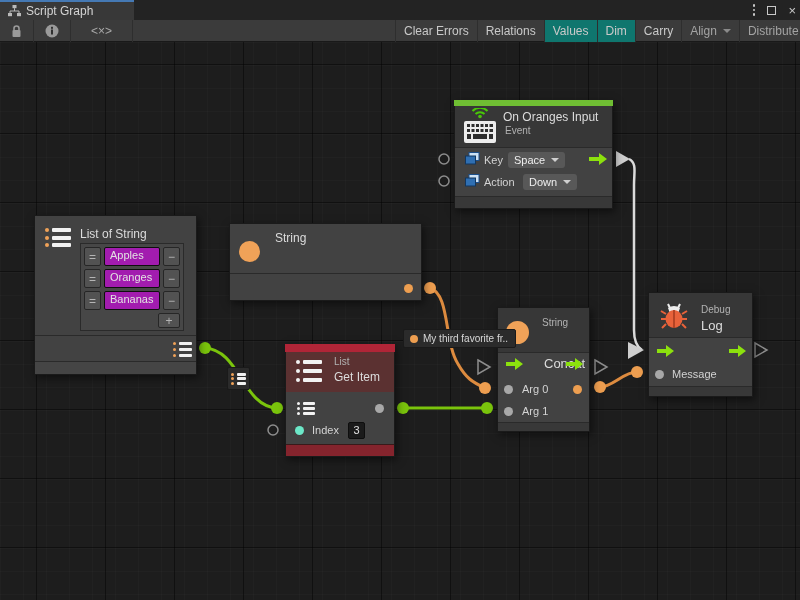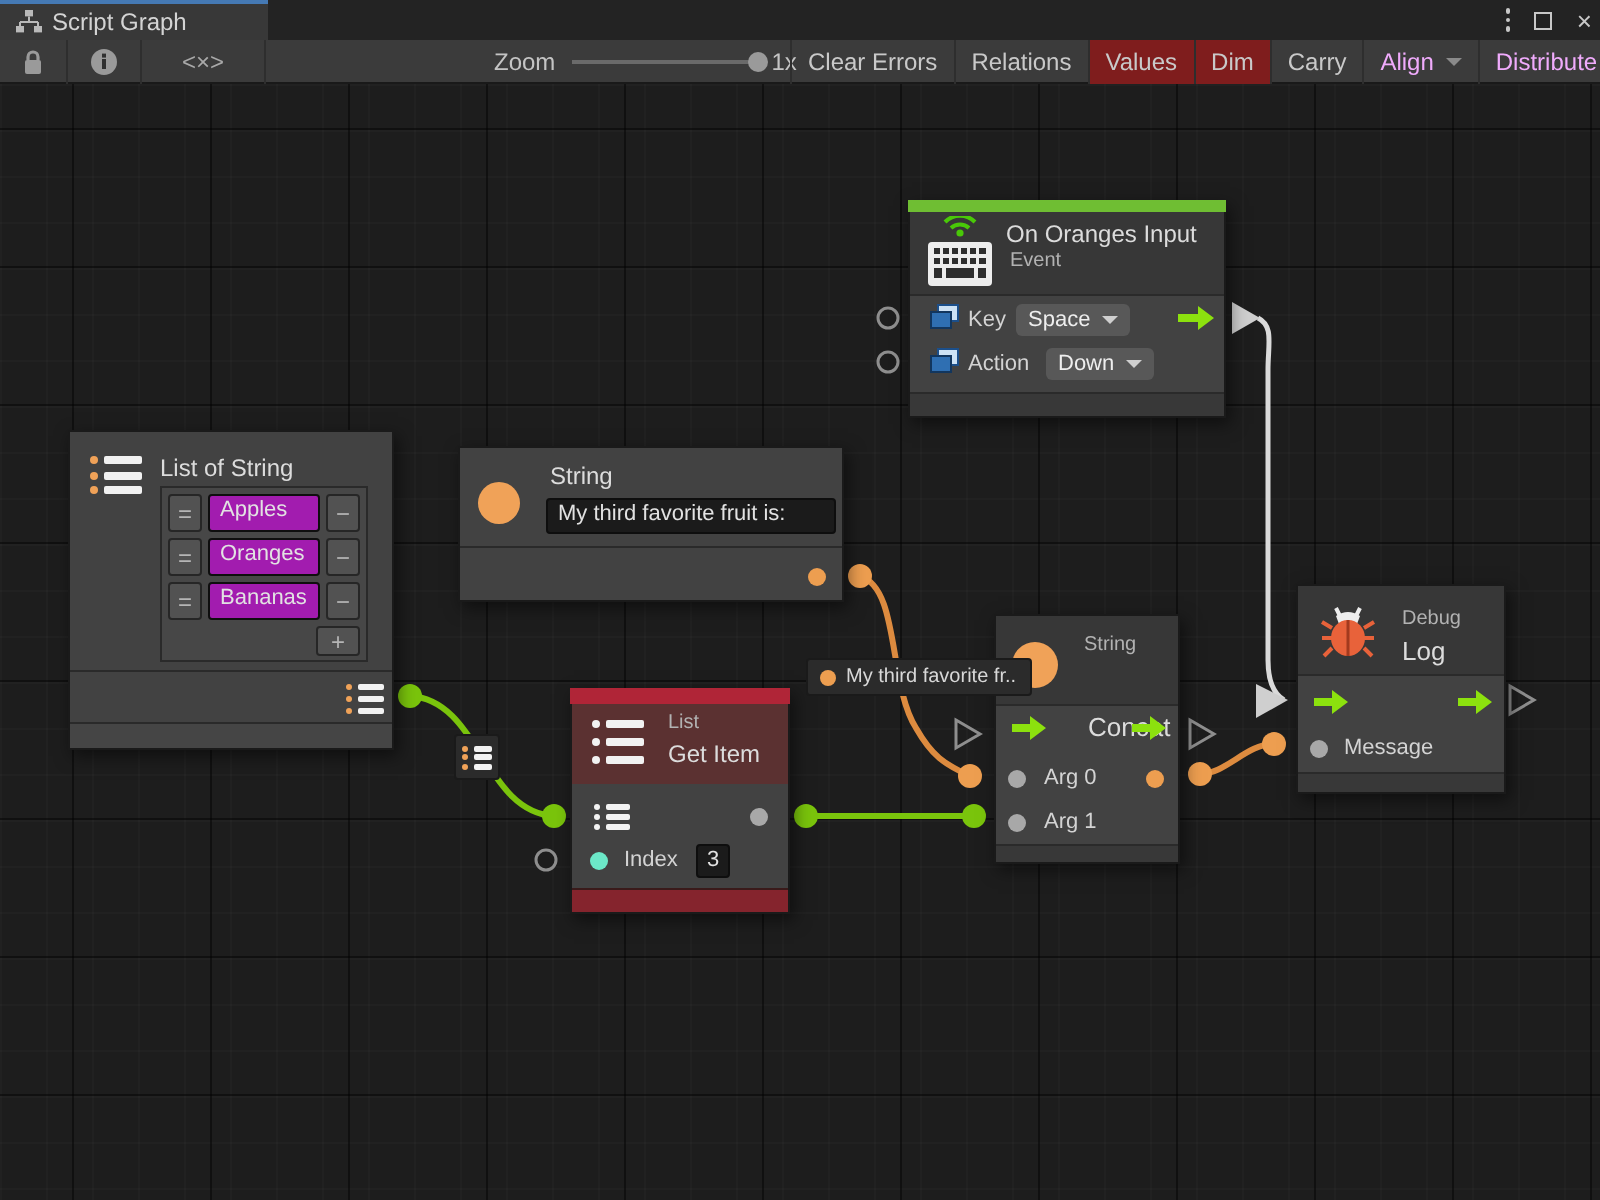--- a/index.html
+++ b/index.html
@@ -24,22 +24,22 @@
   .tb-left { position:absolute; left:0; top:0; height:22px; display:flex; align-items:center; }
   .tb-btn { height:22px; display:flex; align-items:center; justify-content:center; padding:0 11px;
             border-right:1px solid #2e2e2e; color:#a9a9a9; }
   .tb-gameobject { position:absolute; left:136px; top:0; height:22px; display:flex; align-items:center; gap:6px; }
   .tb-zoom { position:absolute; left:247px; top:0; height:22px; display:flex; align-items:center; gap:8px; }
   .zoom-track { position:relative; width:92px; height:2px; background:#6a6a6a; }
   .zoom-handle { position:absolute; right:-6px; top:-4px; width:10px; height:10px; border-radius:50%; background:#9a9a9a; }
   .tb-buttons { position:absolute; left:395px; right:0; top:0; height:22px; display:flex; overflow:hidden; }
   .seg { height:22px; display:flex; align-items:center; padding:0 8px; border-left:1px solid #2e2e2e;
          white-space:nowrap; color:#c9c9c9; }
-  .seg.active { background:#7f1d1d; }
-  .seg.disabled { color:#f0abfc;justify-content:center; }
+  .seg.active { background:#0f766e; }
+  .seg.disabled { color:#a3a3a3;justify-content:center; }
   .caret { width:0; height:0; border-left:4px solid transparent; border-right:4px solid transparent;
            border-top:4px solid #8a8a8a; margin-left:6px; }
 
   
   .canvas { position:relative; width:800px; height:558px; background-color:#1d1d1d;
     background-image:
       linear-gradient(rgba(0,0,0,0.45) 1px, transparent 1px),
       linear-gradient(90deg, rgba(0,0,0,0.45) 1px, transparent 1px),
       linear-gradient(rgba(255,255,255,0.02) 1px, transparent 1px),
       linear-gradient(90deg, rgba(255,255,255,0.02) 1px, transparent 1px);
@@ -134,27 +134,20 @@
           <rect x="6" y="5.5" width="2" height="5" fill="#303030"></rect>
           <rect x="6" y="2.8" width="2" height="2" fill="#303030"></rect>
         </svg>
       </div>
       <div class="tb-btn" style="width:62px;">
         <span>&lt;×&gt;</span>
       </div>
     </div>
 
 
-    <div class="tb-zoom">
-      <span>Zoom</span>
-      <span class="zoom-track">
-        <span class="zoom-handle"></span>
-      </span>
-      <span>1x</span>
-    </div>
 
     <div class="tb-buttons">
       <div class="seg">Clear Errors</div>
       <div class="seg">Relations</div>
       <div class="seg active">Values</div>
       <div class="seg active">Dim</div>
       <div class="seg">Carry</div>
       <div class="seg disabled">
         <span>Align</span>
         <span class="caret"></span>
@@ -303,21 +296,20 @@
             <span class="li-dot"></span>
             <span class="li-bar"></span>
           </span>
       </div>
       <div class="footer" style="height:13px; background:#454545;"></div>
     </div>
 
     <div class="node" style="left:229px; top:181px; width:193px; height:78px;">
       <div class="circle-icon" style="left:9px; top:17px; width:21px; height:21px;"></div>
       <div class="title" style="left:45px; top:7px;">String</div>
-      <div class="field" style="left:43px; top:25px; width:145px; height:18px;">My third favorite fruit is:</div>
       <div class="divider" style="top:49px;"></div>
       <span class="dot orange" style="left:174px; top:60px;"></span>
     </div>
 
     <div class="node" style="left:285px; top:302px; width:110px; height:113px; background:#424242;">
       <div class="abs" style="left:-1px; right:-1px; top:-1px; height:8px; background:#b02537;"></div>
       <div class="abs" style="left:0; right:0; top:7px; height:40px; background:#5b3131;"></div>
       <div class="list-icon white" style="left:10px; top:15px; width:26px; height:22px;">
         <span class="li-row">
             <span class="li-dot"></span>

